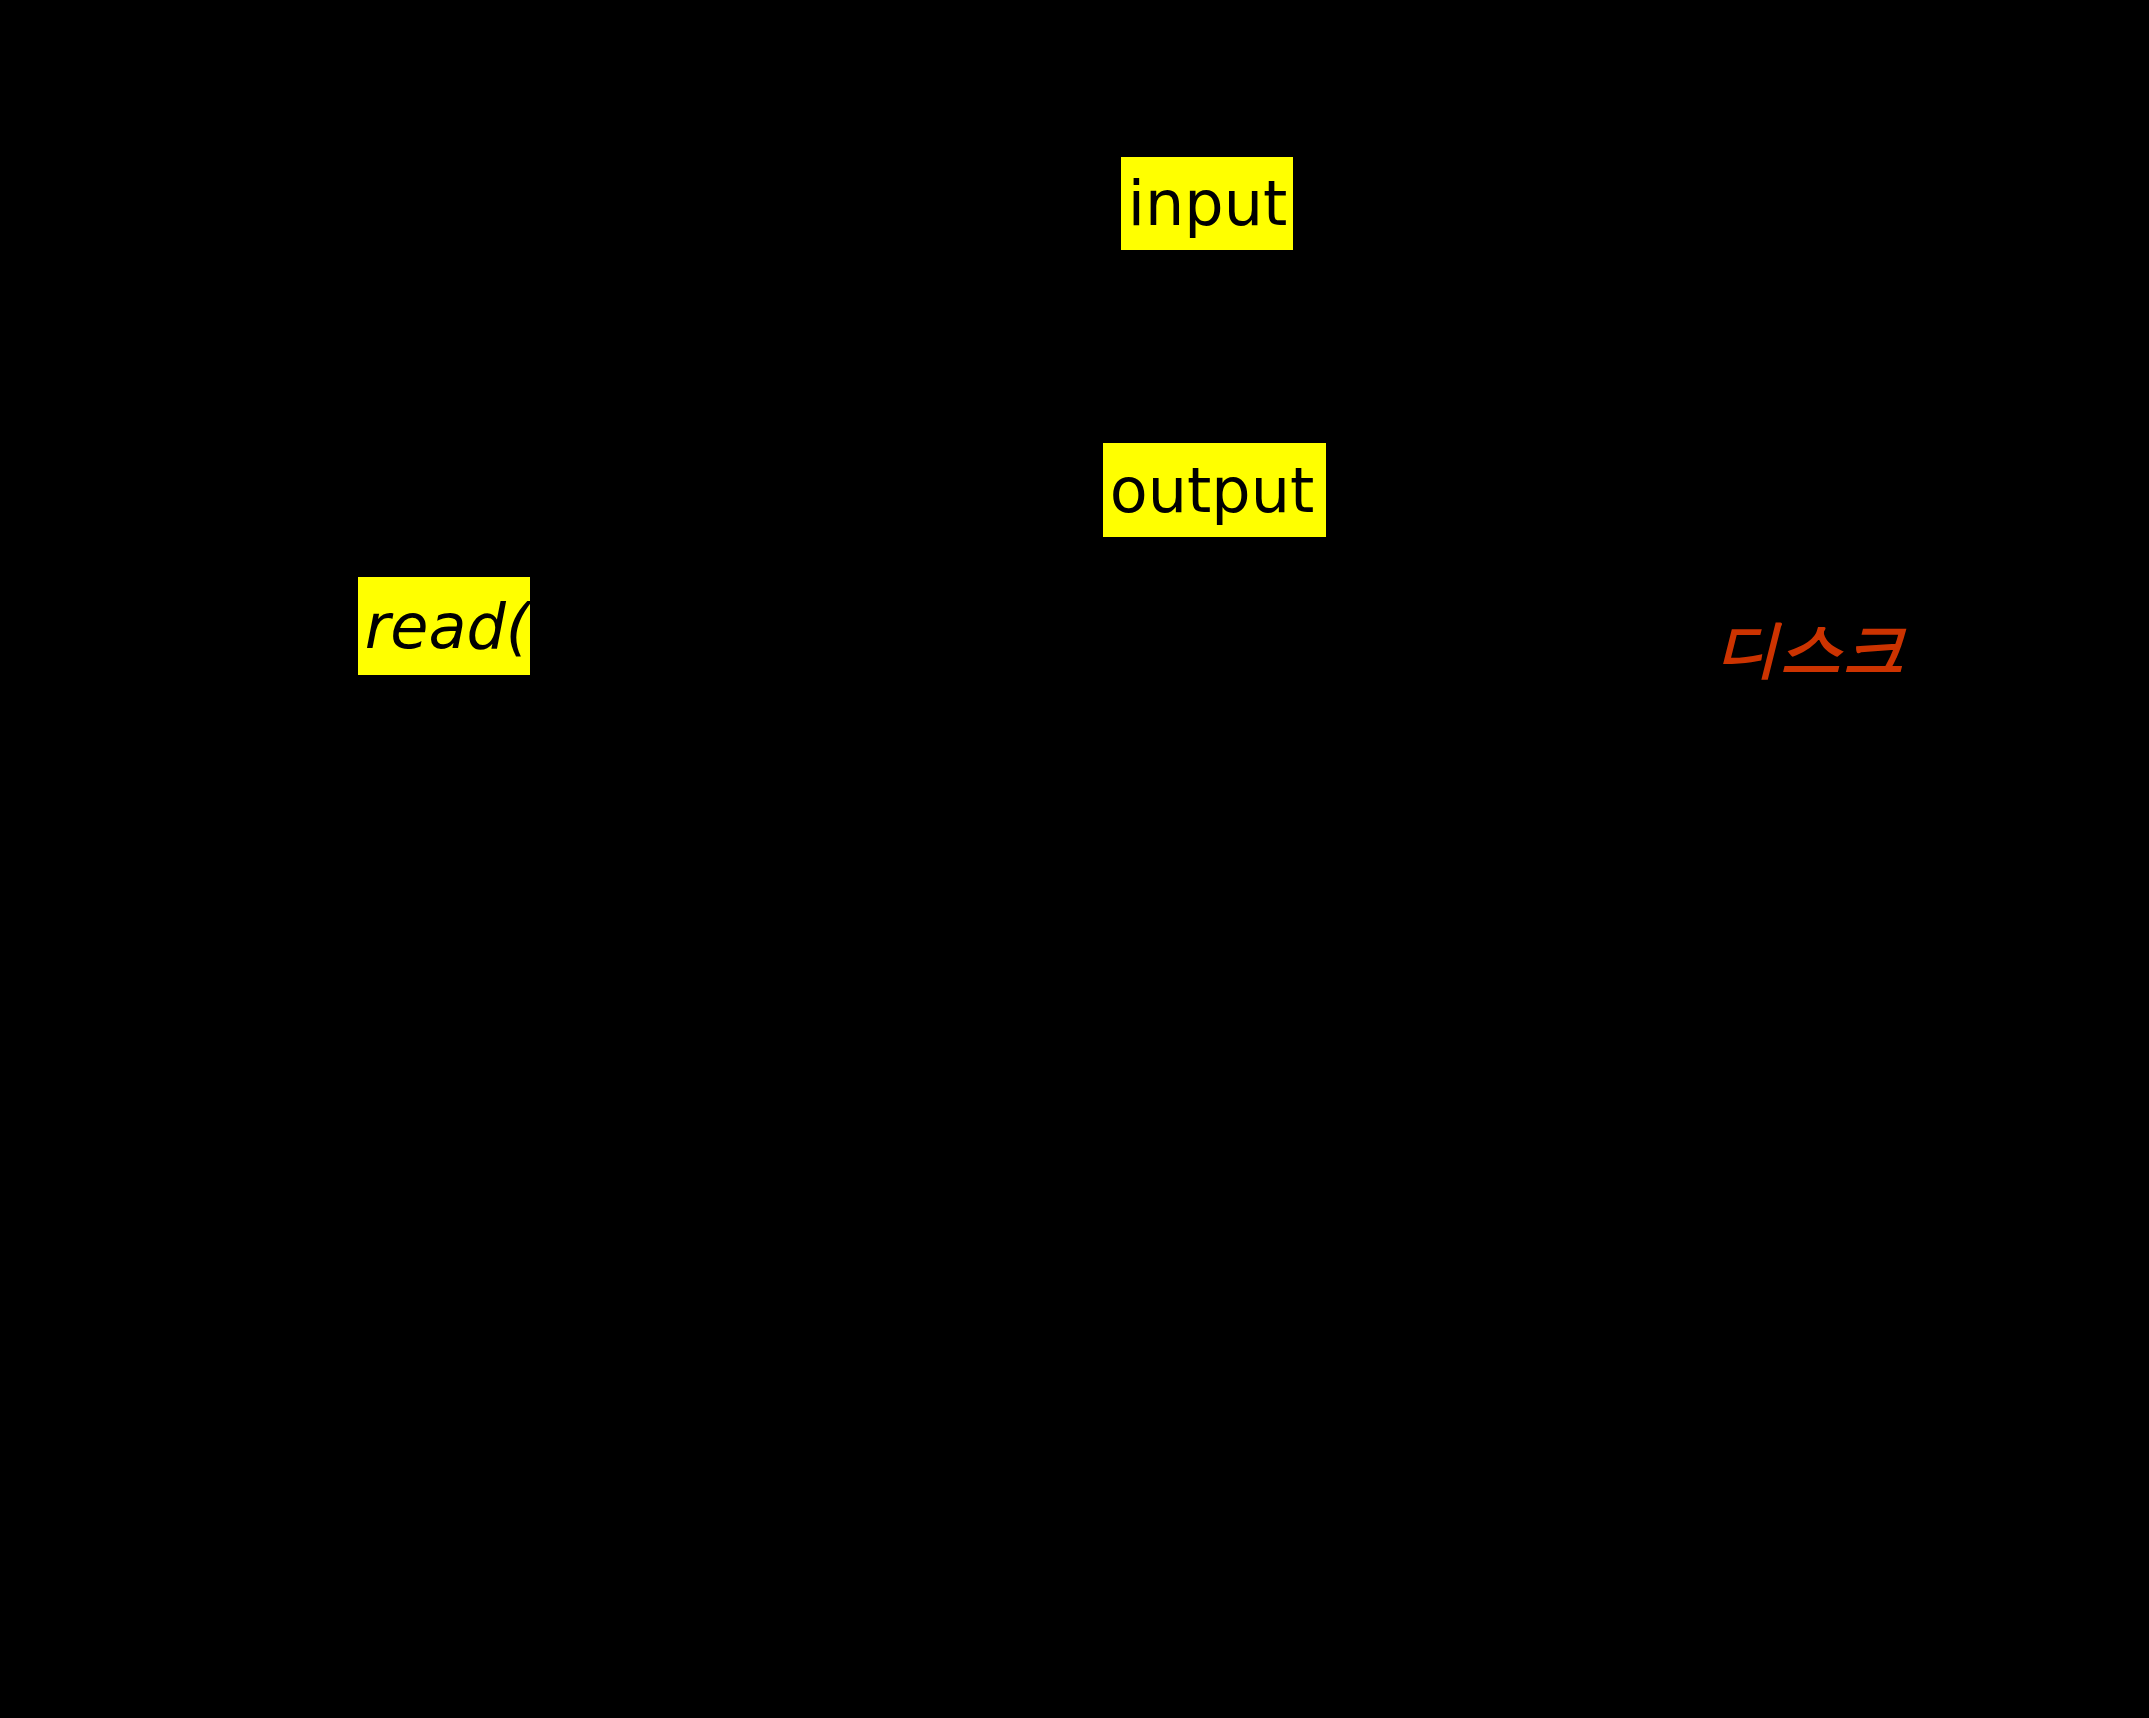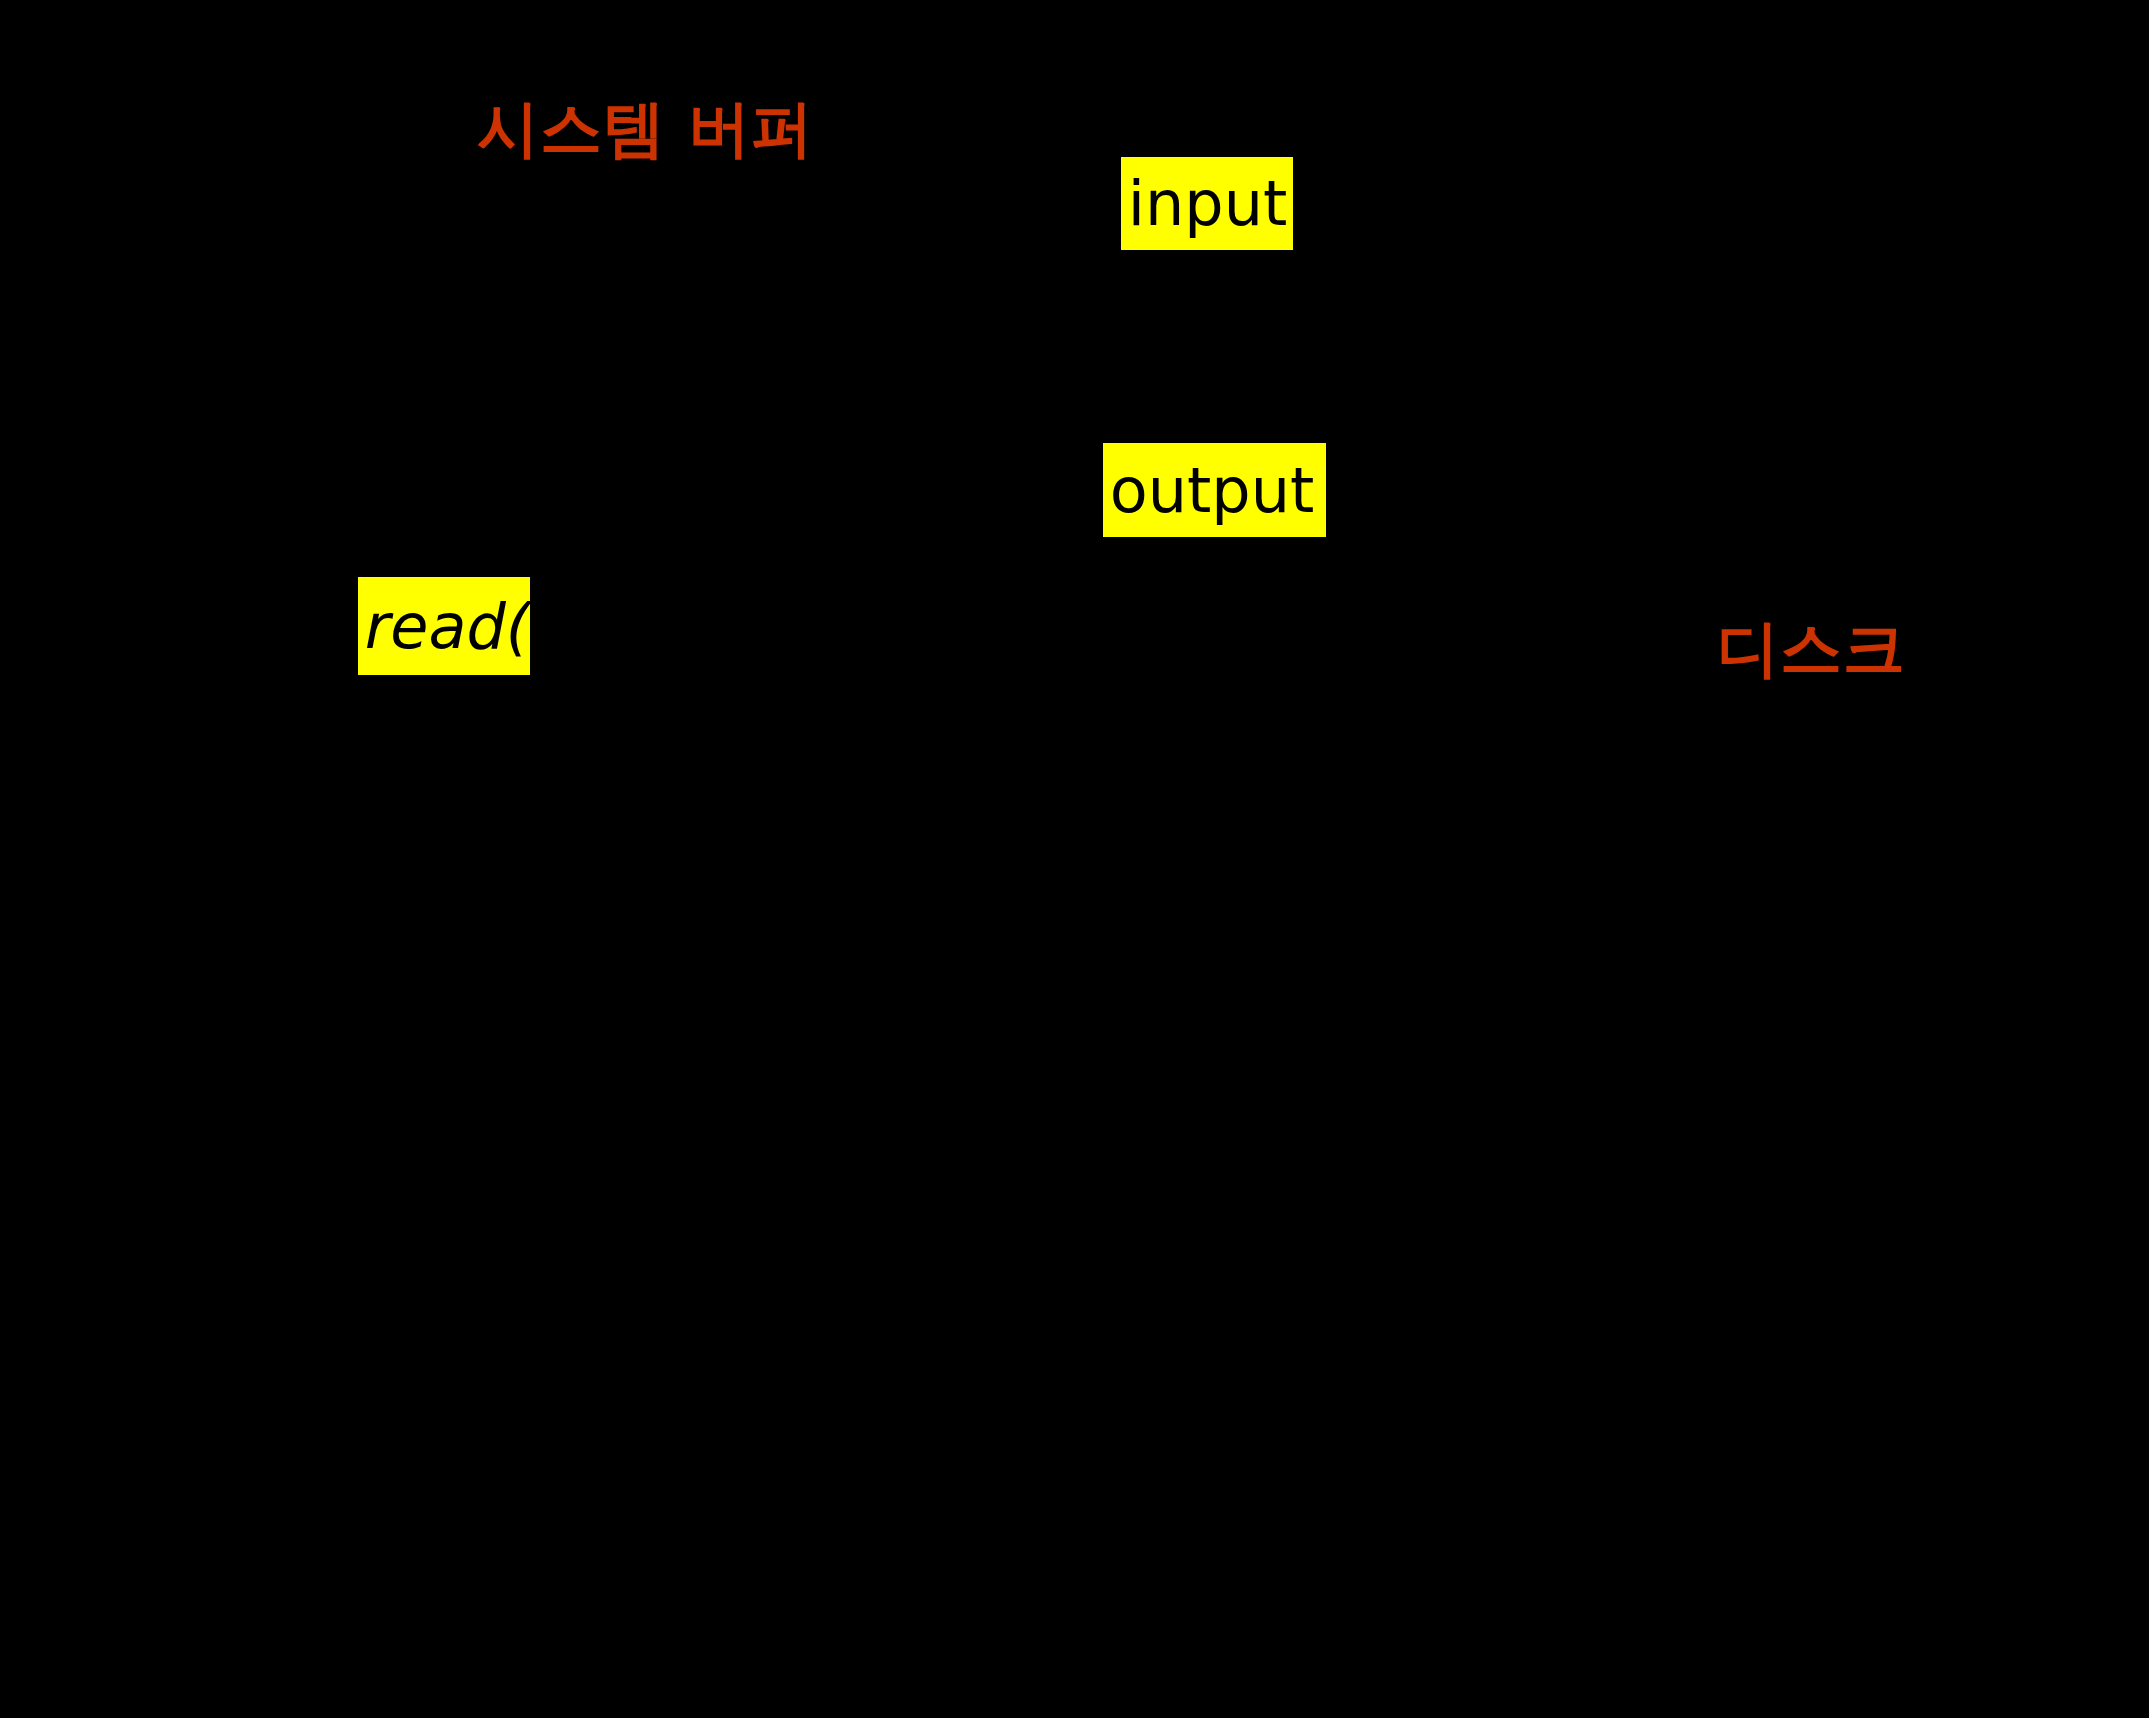--- a/index.html
+++ b/index.html
@@ -19,21 +19,21 @@
   .k-label {
     position: absolute;
     color: #CC3300;
     font-weight: 700;
     font-size: 62px;
     line-height: 1;
     white-space: nowrap;
     letter-spacing: 0.9px;
   }
   #system-buffer-label { left: 477px;  top: 98px;  }
-  #disk-label          { left: 1717px; top: 618px;  }
+  #disk-label          { left: 1717px; top: 618px; font-style: italic;  }
   #user-memory-label   { left: 550px;  top: 1423px; }
 
   
   .hl {
     position: absolute;
     background: #FFFF00;
     color: #000000;
     font-weight: 400;
     font-size: 62px;
     display: flex;
@@ -46,21 +46,20 @@
   #input-highlight  { left: 1121px; top: 157px; width: 172px; height: 93px; }
   #output-highlight { left: 1103px; top: 443px; width: 223px; height: 94px; }
   #read-highlight   { left: 358px;  top: 577px; width: 172px; height: 98px; font-style: italic; }
   #write-highlight  { left: 942px; top: 682px; width: 170px; height: 95px; }
 </style>
 </head>
 <body>
 
 <div id="slide">
 
-  <div class="k-label" id="system-buffer-label">시스템 버퍼</div>
 
   <div class="hl" id="output-highlight">output</div>
 
   <div class="hl" id="input-highlight">input</div>
 
   <div class="hl" id="read-highlight">read(</div>
 
 
   <div class="k-label" id="disk-label">디스크</div>
 

